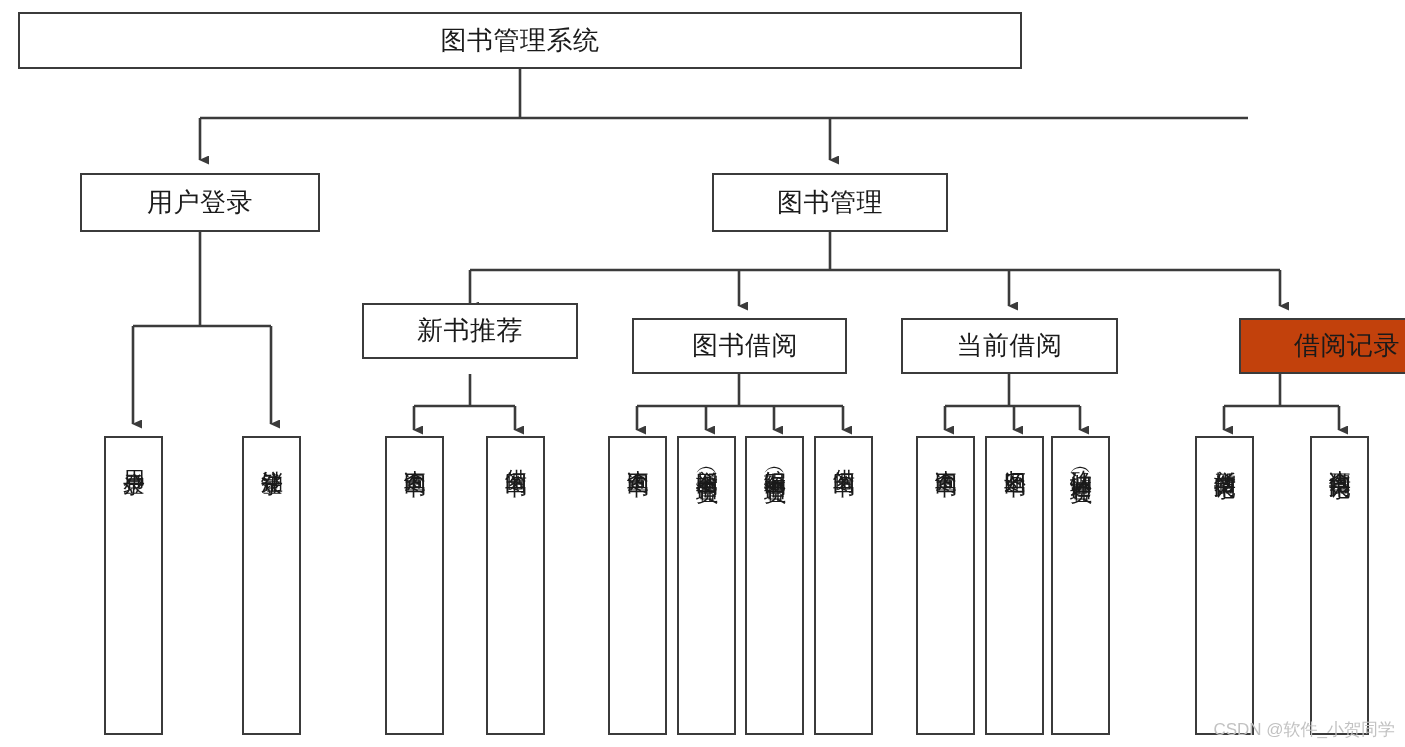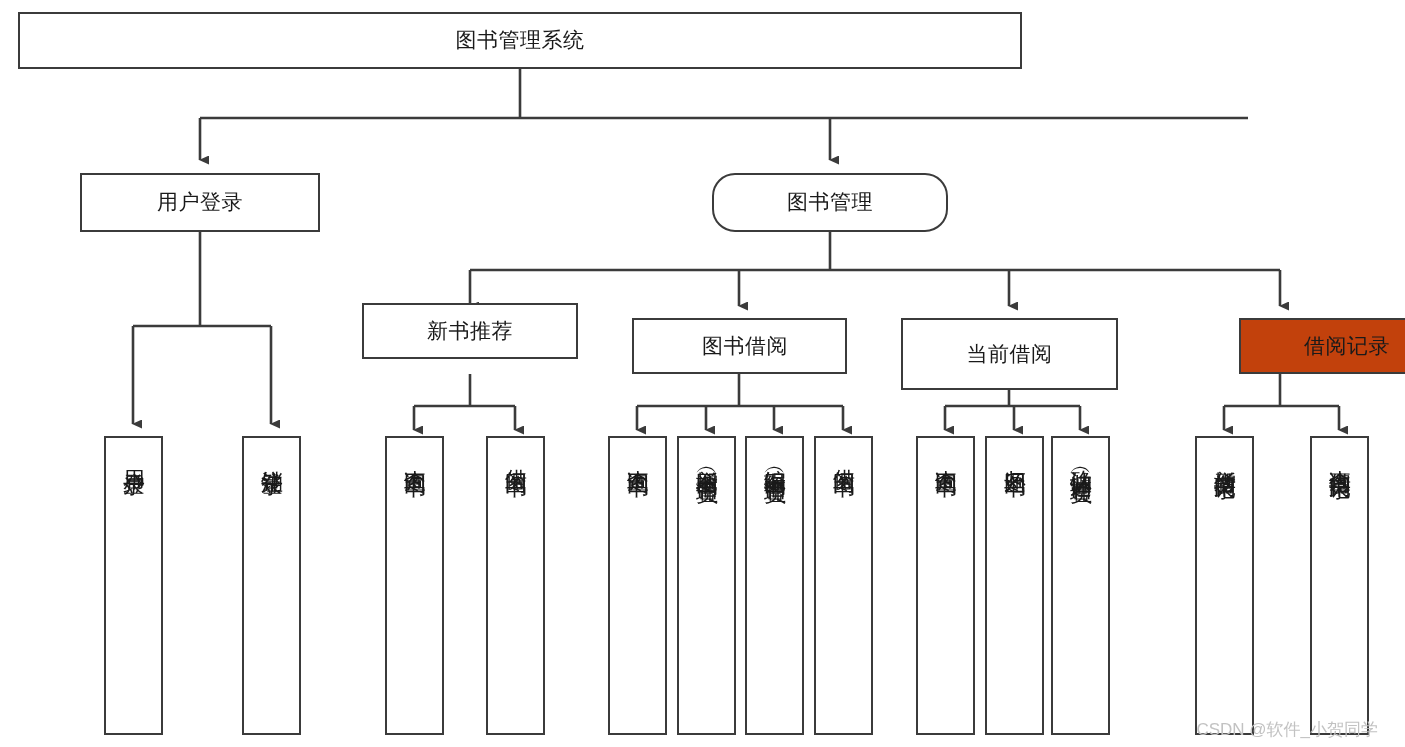--- a/index.html
+++ b/index.html
@@ -29,21 +29,21 @@
     box-sizing: border-box;
     border: 2px solid #3b3b3b;
     background: #ffffff;
     color: #1a1a1a;
     display: flex;
     align-items: center;
     justify-content: center;
     z-index: 2;
   }
   .node-label {
-    font-size: 21px;
+    font-size: 26px;
     line-height: 1.15;
     letter-spacing: 0.5px;
     white-space: nowrap;
     color: #1a1a1a;
   }
   .node.vertical {
     align-items: flex-start;
     justify-content: center;
     padding-top: 14px;
   }
@@ -51,21 +51,21 @@
     writing-mode: vertical-rl;
     text-orientation: upright;
     font-size: 22px;
     line-height: 1.22;
     letter-spacing: 2px;
     white-space: normal;
     text-align: left;
   }
   #watermark {
     position: absolute;
-    right: 27px;
+    right: 10px;
     bottom: 6px;
     font-size: 17px;
     color: #c2c2c2;
     white-space: nowrap;
     z-index: 3;
     font-family: "Liberation Sans", "DejaVu Sans", sans-serif;
   }
 </style>
 </head>
 <body>
@@ -122,31 +122,31 @@
     </g>
   </svg>
 
   <div class="node" style="left: 18px; top: 12px; width: 1004px; height: 57px; border-color: rgb(59, 59, 59); background: rgb(255, 255, 255); color: rgb(26, 26, 26);">
     <span class="node-label">图书管理系统</span>
   </div>
 
   <div class="node" style="left: 80px; top: 173px; width: 240px; height: 59px; border-color: rgb(59, 59, 59); background: rgb(255, 255, 255); color: rgb(26, 26, 26);">
     <span class="node-label">用户登录</span>
   </div>
-  <div class="node" style="left: 712px; top: 173px; width: 236px; height: 59px; border-color: rgb(59, 59, 59); background: rgb(255, 255, 255); color: rgb(26, 26, 26); border-radius: 23px;">
+  <div class="node" style="left: 712px; top: 173px; width: 236px; height: 59px; border-color: rgb(59, 59, 59); background: rgb(255, 255, 255); color: rgb(26, 26, 26);">
     <span class="node-label">图书管理</span>
   </div>
 
   <div class="node" style="left: 362px; top: 303px; width: 216px; height: 56px; border-color: rgb(59, 59, 59); background: rgb(255, 255, 255); color: rgb(26, 26, 26);">
     <span class="node-label">新书推荐</span>
   </div>
   <div class="node" style="left: 632px; top: 318px; width: 215px; height: 56px; border-color: rgb(59, 59, 59); background: rgb(255, 255, 255); color: rgb(26, 26, 26); padding-left: 11px;">
     <span class="node-label">图书借阅</span>
   </div>
-  <div class="node" style="left: 901px; top: 318px; width: 217px; height: 72px; border-color: rgb(59, 59, 59); background: rgb(255, 255, 255); color: rgb(26, 26, 26);">
+  <div class="node" style="left: 901px; top: 318px; width: 217px; height: 56px; border-color: rgb(59, 59, 59); background: rgb(255, 255, 255); color: rgb(26, 26, 26);">
     <span class="node-label">当前借阅</span>
   </div>
   <div class="node" style="left: 1239px; top: 318px; width: 216px; height: 56px; border-color: rgb(59, 59, 59); background: #c2410c; color: rgb(26, 26, 26);">
     <span class="node-label">借阅记录</span>
   </div>
 
   <div class="node vertical" style="left: 104px; top: 436px; width: 59px; height: 299px; border-color: rgb(59, 59, 59); background: rgb(255, 255, 255); color: rgb(26, 26, 26);">
     <span class="node-label">用户登录</span>
   </div>
   <div class="node vertical" style="left: 242px; top: 436px; width: 59px; height: 299px; border-color: rgb(59, 59, 59); background: rgb(255, 255, 255); color: rgb(26, 26, 26);">

